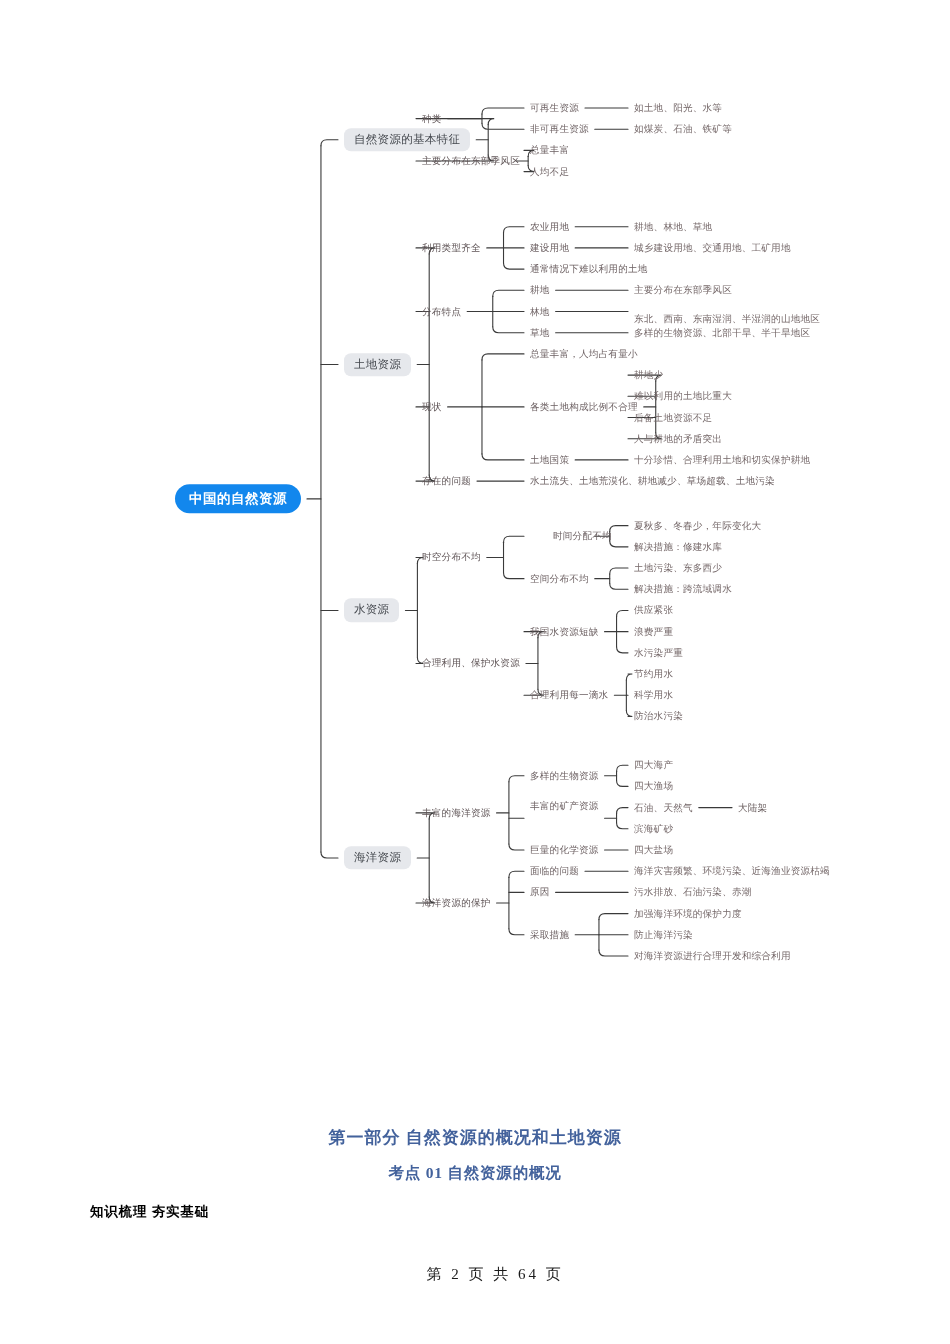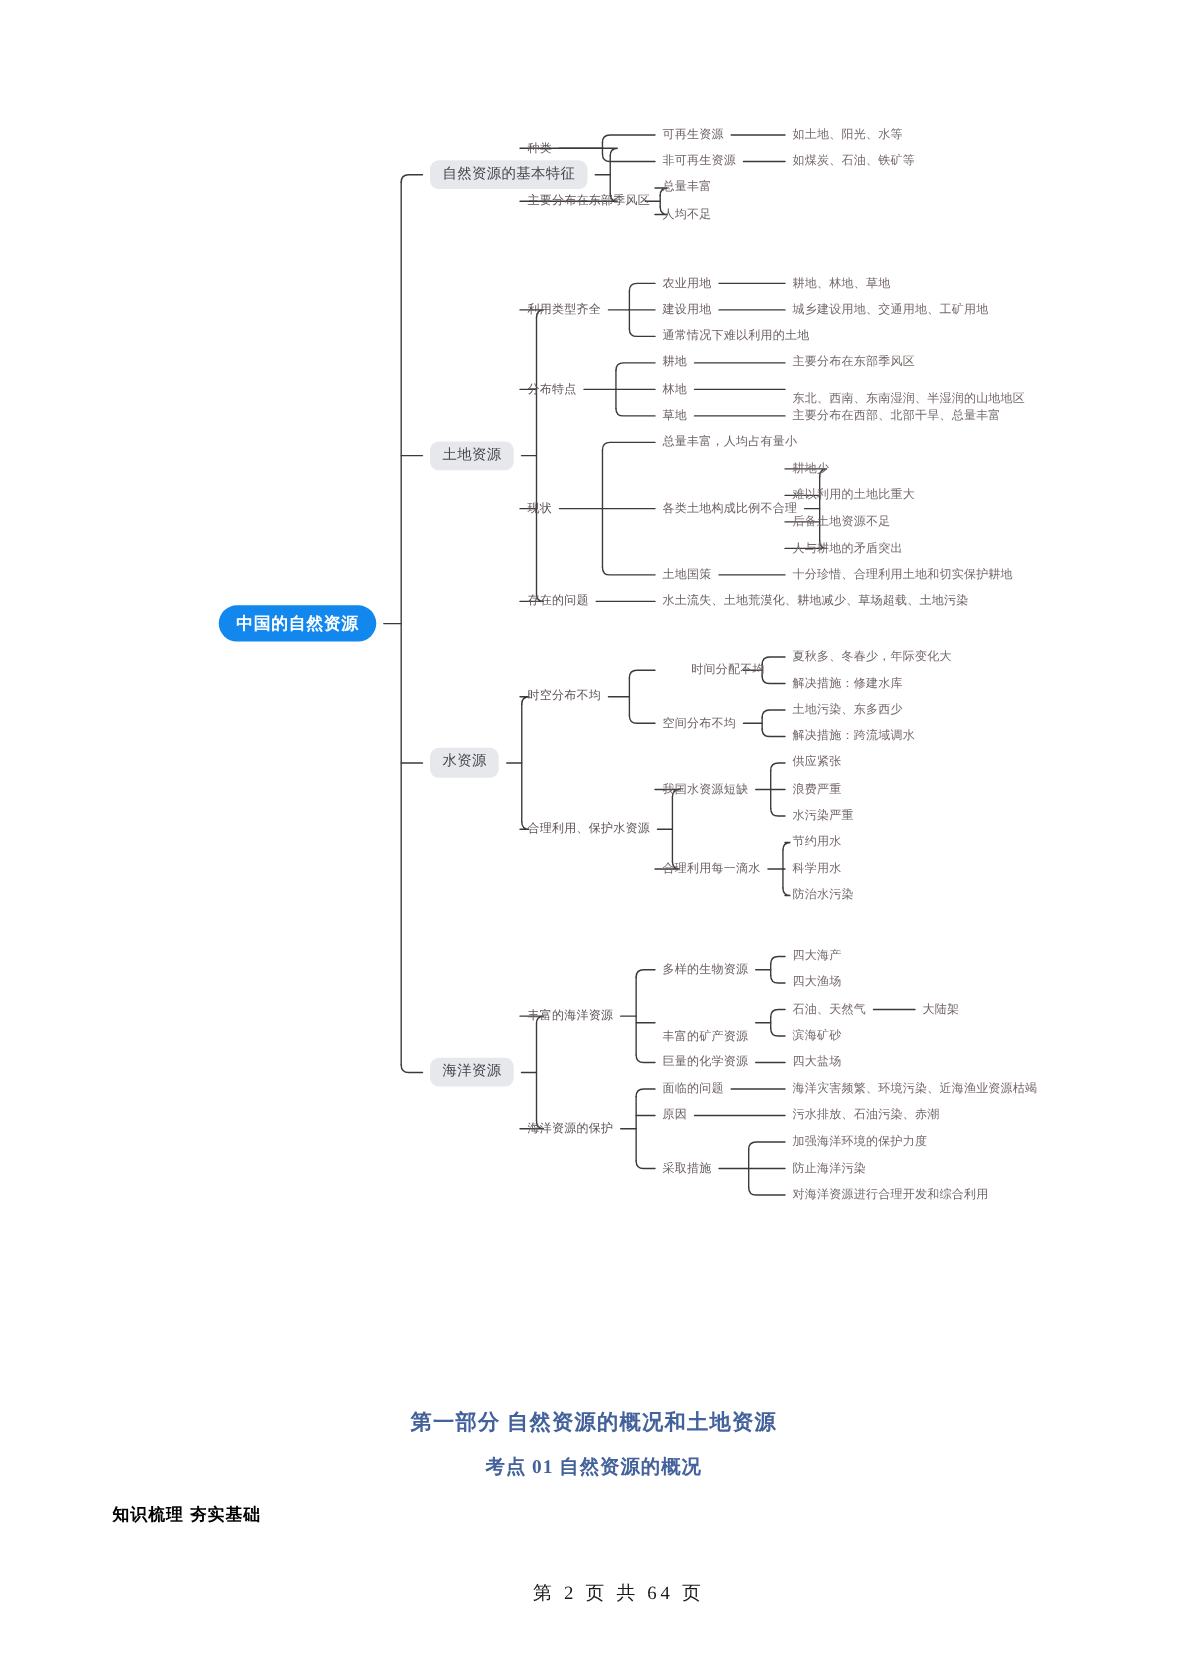--- a/index.html
+++ b/index.html
@@ -249,21 +249,21 @@
       <div class="node leaf l4" style="top: 226.72px; left: 634px;">耕地、林地、草地</div>
       <div class="node leaf l3" style="top: 247.92px; left: 530px;">建设用地</div>
       <div class="node leaf l4" style="top: 247.92px; left: 634px;">城乡建设用地、交通用地、工矿用地</div>
       <div class="node leaf l3" style="top: 269.12px; left: 530px;">通常情况下难以利用的土地</div>
       <div class="node leaf l2" style="top: 311.52px; left: 422px;">分布特点</div>
       <div class="node leaf l3" style="top: 290.32px; left: 530px;">耕地</div>
       <div class="node leaf l4" style="top: 290.32px; left: 634px;">主要分布在东部季风区</div>
       <div class="node leaf l3" style="top: 311.52px; left: 530px;">林地</div>
       <div class="node leaf l4" style="top: 319px; left: 634px;">东北、西南、东南湿润、半湿润的山地地区</div>
       <div class="node leaf l3" style="top: 332.72px; left: 530px;">草地</div>
-      <div class="node leaf l4" style="top: 332.72px; left: 634px;">主要分布在西部、北部干旱、总量丰富</div>
+      <div class="node leaf l4" style="top: 332.72px; left: 634px;">多样的生物资源、北部干旱、半干旱地区</div>
       <div class="node leaf l2" style="top: 406.92px; left: 422px;">现状</div>
       <div class="node leaf l3" style="top: 353.92px; left: 530px;">总量丰富，人均占有量小</div>
       <div class="node leaf l3" style="top: 406.92px; left: 530px;">各类土地构成比例不合理</div>
       <div class="node leaf l4" style="top: 375.12px; left: 634px;">耕地少</div>
       <div class="node leaf l4" style="top: 396.32px; left: 634px;">难以利用的土地比重大</div>
       <div class="node leaf l4" style="top: 417.52px; left: 634px;">后备土地资源不足</div>
       <div class="node leaf l4" style="top: 438.72px; left: 634px;">人与耕地的矛盾突出</div>
       <div class="node leaf l3" style="top: 459.92px; left: 530px;">土地国策</div>
       <div class="node leaf l4" style="top: 459.92px; left: 634px;">十分珍惜、合理利用土地和切实保护耕地</div>
       <div class="node leaf l2" style="top: 481.12px; left: 422px;">存在的问题</div>
@@ -283,21 +283,21 @@
       <div class="node leaf l4" style="top: 652.84px; left: 634px;">水污染严重</div>
       <div class="node leaf l3" style="top: 695.24px; left: 530px;">合理利用每一滴水</div>
       <div class="node leaf l4" style="top: 674.04px; left: 634px;">节约用水</div>
       <div class="node leaf l4" style="top: 695.24px; left: 634px;">科学用水</div>
       <div class="node leaf l4" style="top: 716.44px; left: 634px;">防治水污染</div>
       <div class="node branch" style="top: 857.95px; left: 344px;">海洋资源</div>
       <div class="node leaf l2" style="top: 812.9px; left: 422px;">丰富的海洋资源</div>
       <div class="node leaf l3" style="top: 775.8px; left: 530px;">多样的生物资源</div>
       <div class="node leaf l4" style="top: 765.2px; left: 634px;">四大海产</div>
       <div class="node leaf l4" style="top: 786.4px; left: 634px;">四大渔场</div>
-      <div class="node leaf l3" style="top: 830px; left: 530px;">丰富的矿产资源</div>
+      <div class="node leaf l3" style="top: 806px; left: 530px;">丰富的矿产资源</div>
       <div class="node leaf l4" style="top: 807.6px; left: 634px;">石油、天然气</div>
       <div class="node leaf l5" style="top: 807.6px; left: 738px;">大陆架</div>
       <div class="node leaf l4" style="top: 828.8px; left: 634px;">滨海矿砂</div>
       <div class="node leaf l3" style="top: 850px; left: 530px;">巨量的化学资源</div>
       <div class="node leaf l4" style="top: 850px; left: 634px;">四大盐场</div>
       <div class="node leaf l2" style="top: 903px; left: 422px;">海洋资源的保护</div>
       <div class="node leaf l3" style="top: 871.2px; left: 530px;">面临的问题</div>
       <div class="node leaf l4" style="top: 871.2px; left: 634px;">海洋灾害频繁、环境污染、近海渔业资源枯竭</div>
       <div class="node leaf l3" style="top: 892.4px; left: 530px;">原因</div>
       <div class="node leaf l4" style="top: 892.4px; left: 634px;">污水排放、石油污染、赤潮</div>

